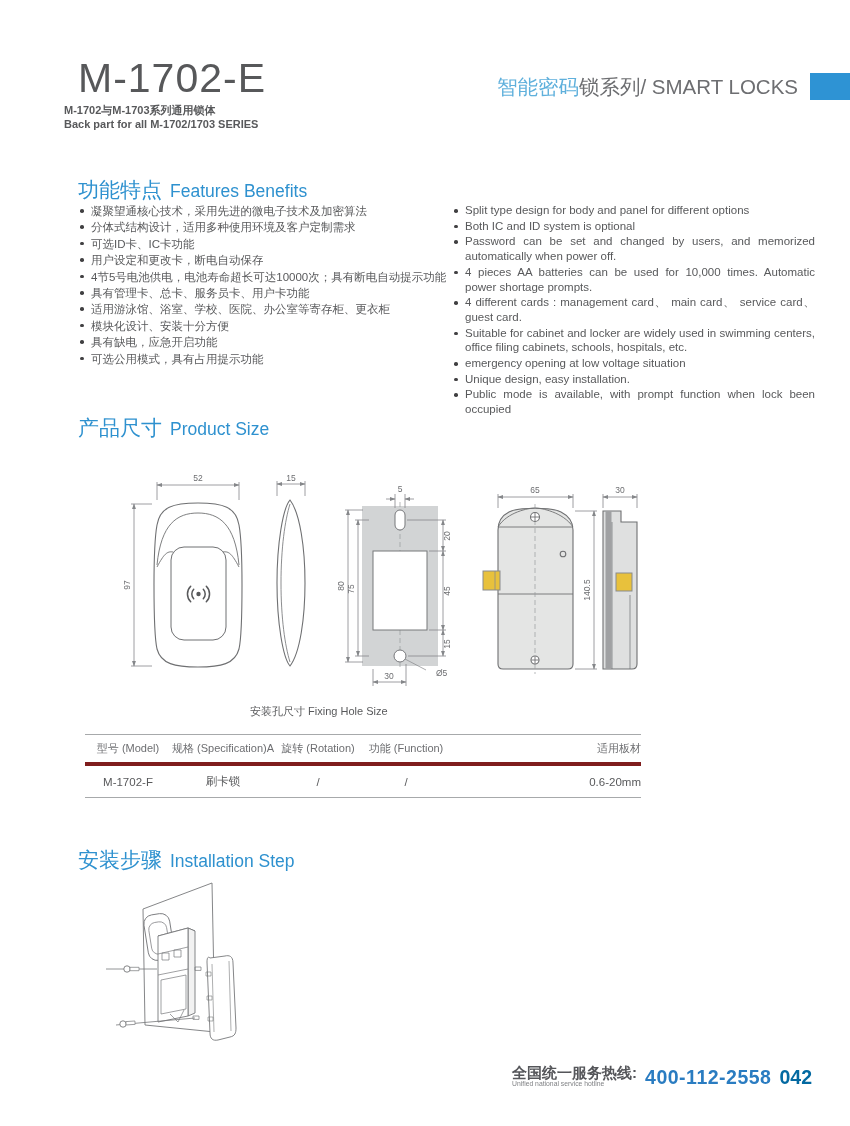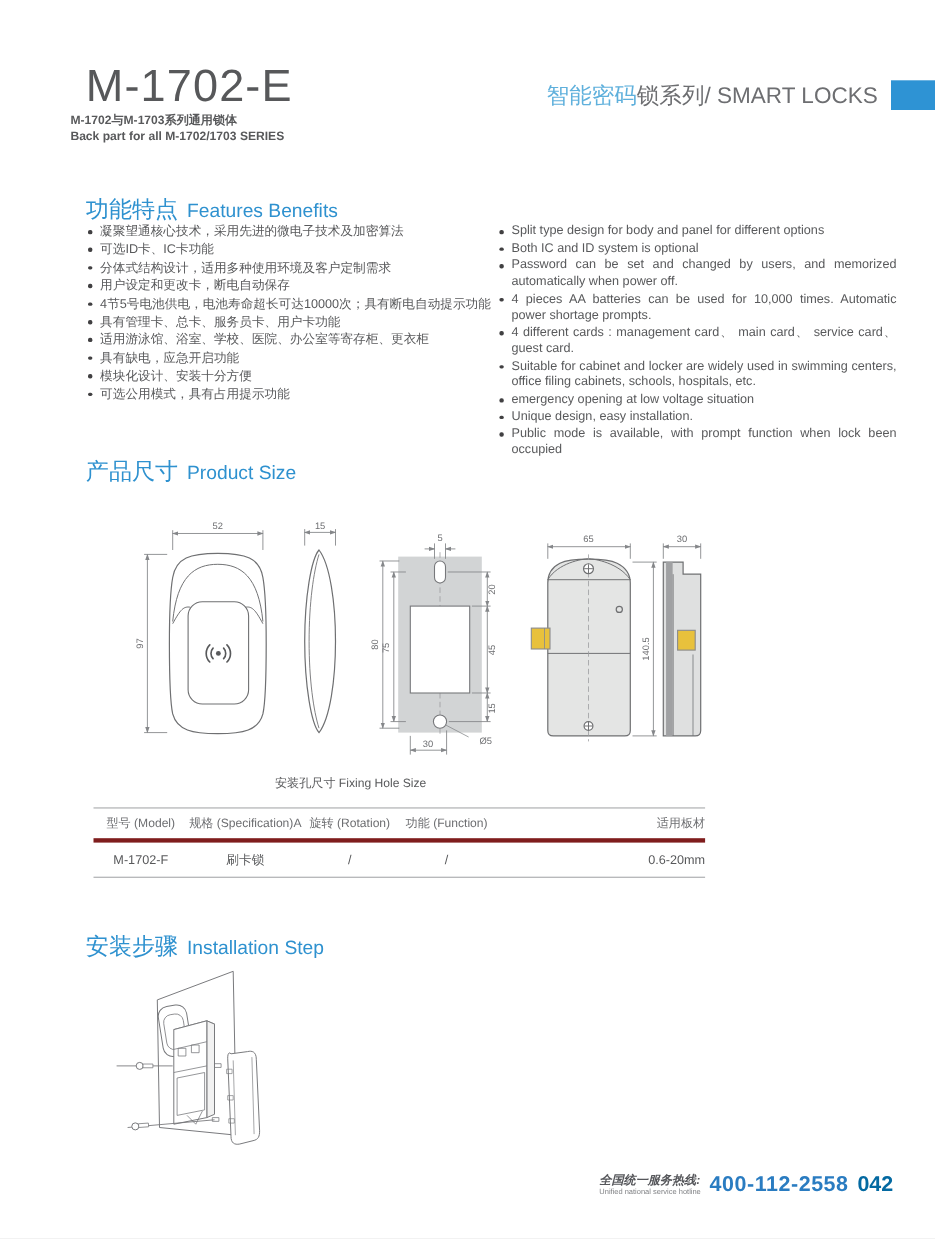--- a/index.html
+++ b/index.html
@@ -44,21 +44,21 @@
   .tr>div:nth-child(1){width:86px;}
   .tr>div:nth-child(2){width:104px;}
   .tr>div:nth-child(3){width:86px;}
   .tr>div:nth-child(4){width:90px;}
   .tr>div:nth-child(5){flex:1 1 auto;text-align:right;padding-left:12px;}
   .thead>div{font-size:11px;color:#6d6e71;}
   .trow>div{font-size:11.5px;color:#58595b;}
   
   .footer{position:absolute;top:1066px;right:38px;display:flex;align-items:center;}
   .hotline-labels{margin-right:8px;text-align:left;}
-  .hotline-cn{font-size:11px;font-weight:bold;color:#55565a;line-height:12.5px;white-space:nowrap;font-style:italic;}
+  .hotline-cn{font-size:15px;font-weight:bold;color:#55565a;line-height:12.5px;white-space:nowrap;}
   .hotline-en{font-size:6.8px;color:#808285;line-height:8px;white-space:nowrap;}
   .hotline-number{font-size:19.5px;font-weight:bold;color:#2a7cc1;letter-spacing:0.5px;}
   .page-number{font-size:19.5px;font-weight:bold;color:#0369a1;margin-left:8px;}
   
   svg text{font-family:"Liberation Sans","DejaVu Sans",sans-serif;font-size:8.5px;fill:#6d6e71;}
 </style>
 </head>
 <body>
 
 <div class="page">
@@ -68,28 +68,28 @@
   <div class="model-sub en">Back part for all M-1702/1703 SERIES</div>
 
   <div class="series-text"><span class="hl">智能密码</span><span>锁系列/</span><span> SMART LOCKS</span></div>
   <div class="series-box"></div>
 
   <div class="section-title" style="top:176px;"><span>功能特点</span><span class="en">Features Benefits</span></div>
 
   <div class="features-cols">
     <ul class="feat-list col-cn">
         <li class="feat-item">凝聚望通核心技术，采用先进的微电子技术及加密算法</li>
+        <li class="feat-item">分体式结构设计，适用多种使用环境及客户定制需求</li>
         <li class="feat-item">可选ID卡、IC卡功能</li>
-        <li class="feat-item">分体式结构设计，适用多种使用环境及客户定制需求</li>
         <li class="feat-item">用户设定和更改卡，断电自动保存</li>
         <li class="feat-item">4节5号电池供电，电池寿命超长可达10000次；具有断电自动提示功能</li>
         <li class="feat-item">具有管理卡、总卡、服务员卡、用户卡功能</li>
         <li class="feat-item">适用游泳馆、浴室、学校、医院、办公室等寄存柜、更衣柜</li>
+        <li class="feat-item">模块化设计、安装十分方便</li>
         <li class="feat-item">具有缺电，应急开启功能</li>
-        <li class="feat-item">模块化设计、安装十分方便</li>
         <li class="feat-item">可选公用模式，具有占用提示功能</li>
       </ul>
     <ul class="feat-list col-en">
         <li class="feat-item">Split type design for body and panel for different options</li>
         <li class="feat-item">Both IC and ID system is optional</li>
         <li class="feat-item">Password can be set and changed by users, and memorized automatically when power off.</li>
         <li class="feat-item">4 pieces AA batteries can be used for 10,000 times. Automatic power shortage prompts.</li>
         <li class="feat-item">4 different cards : management card、 main card、 service card、 guest card.</li>
         <li class="feat-item">Suitable for cabinet and locker are widely used in swimming centers, office filing cabinets, schools, hospitals, etc.</li>
         <li class="feat-item">emergency opening at low voltage situation</li>

